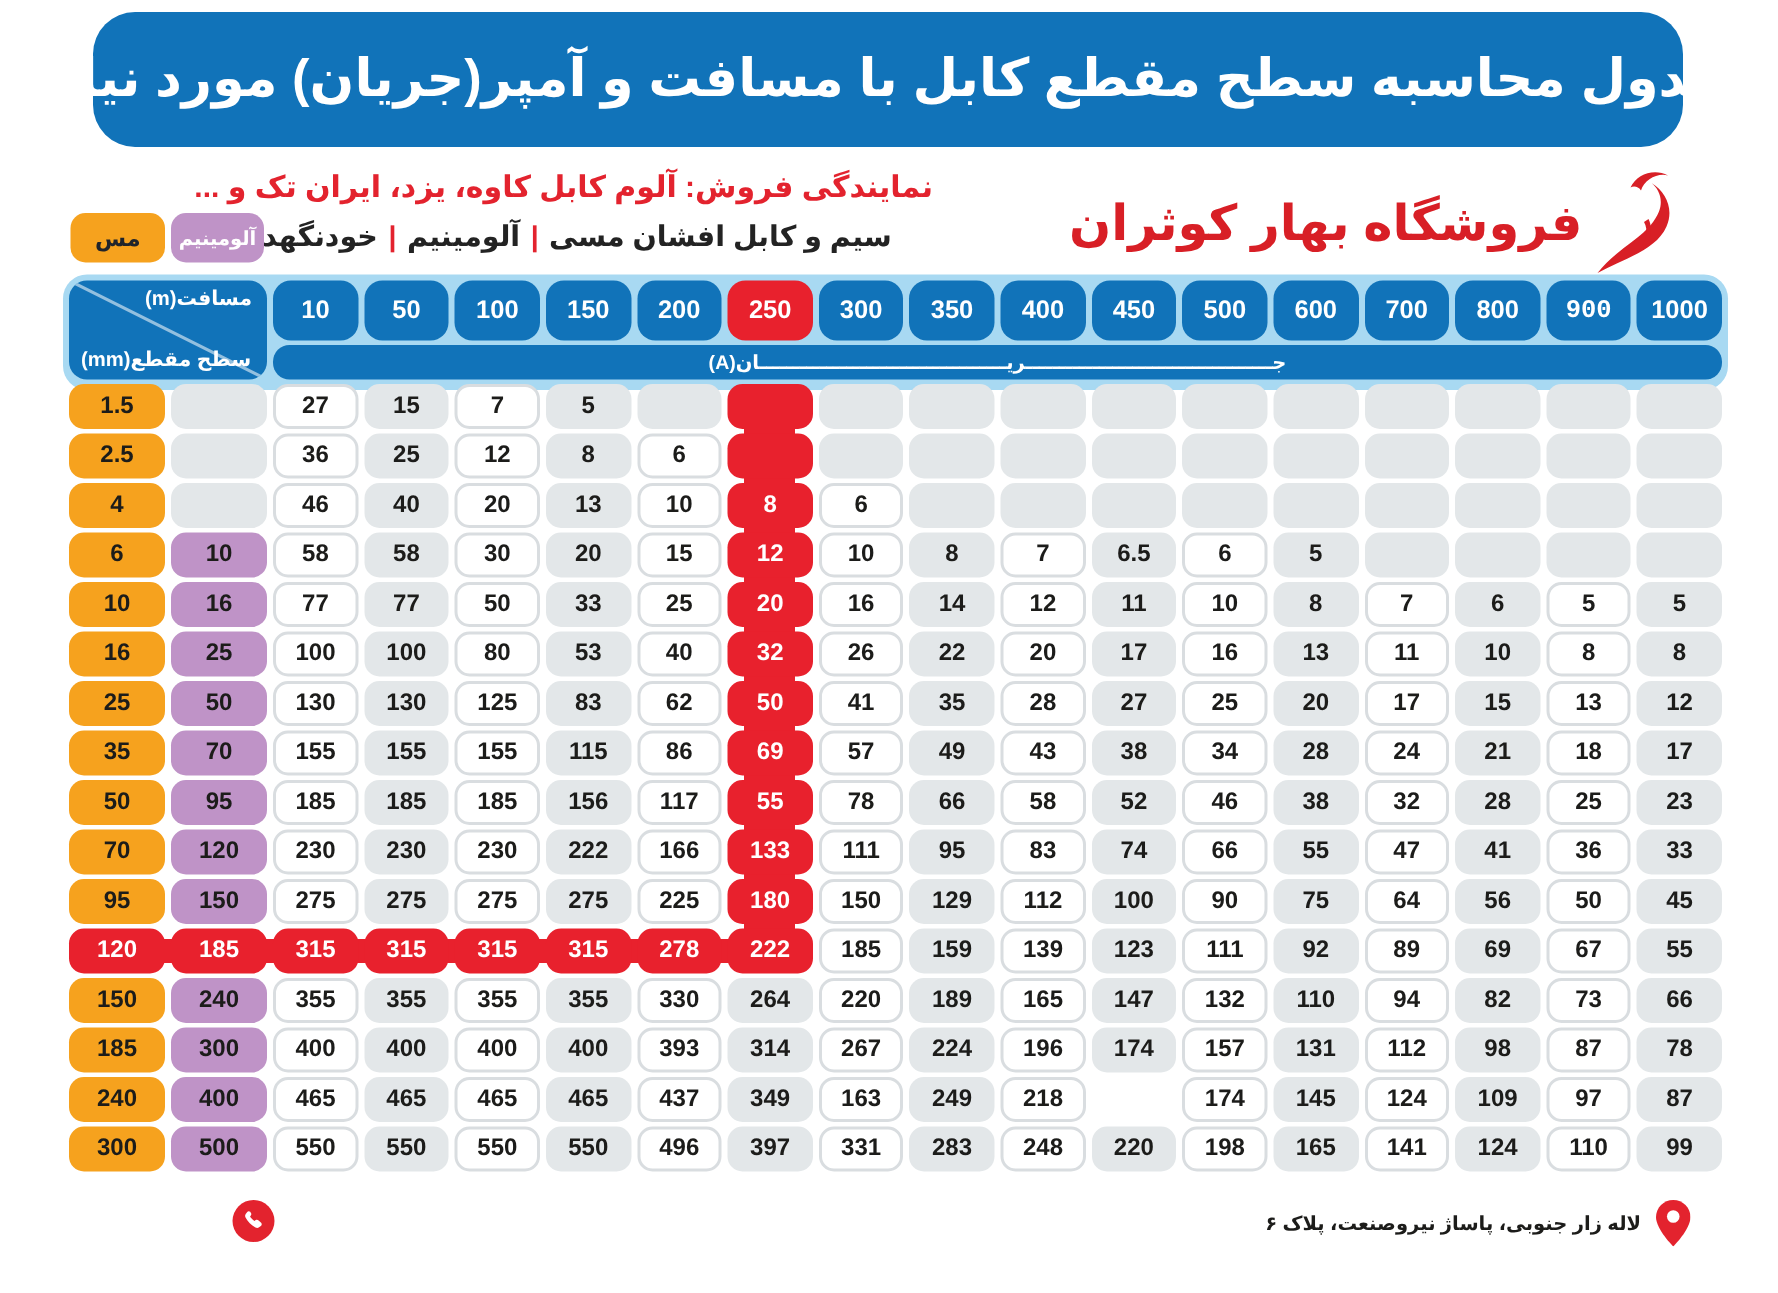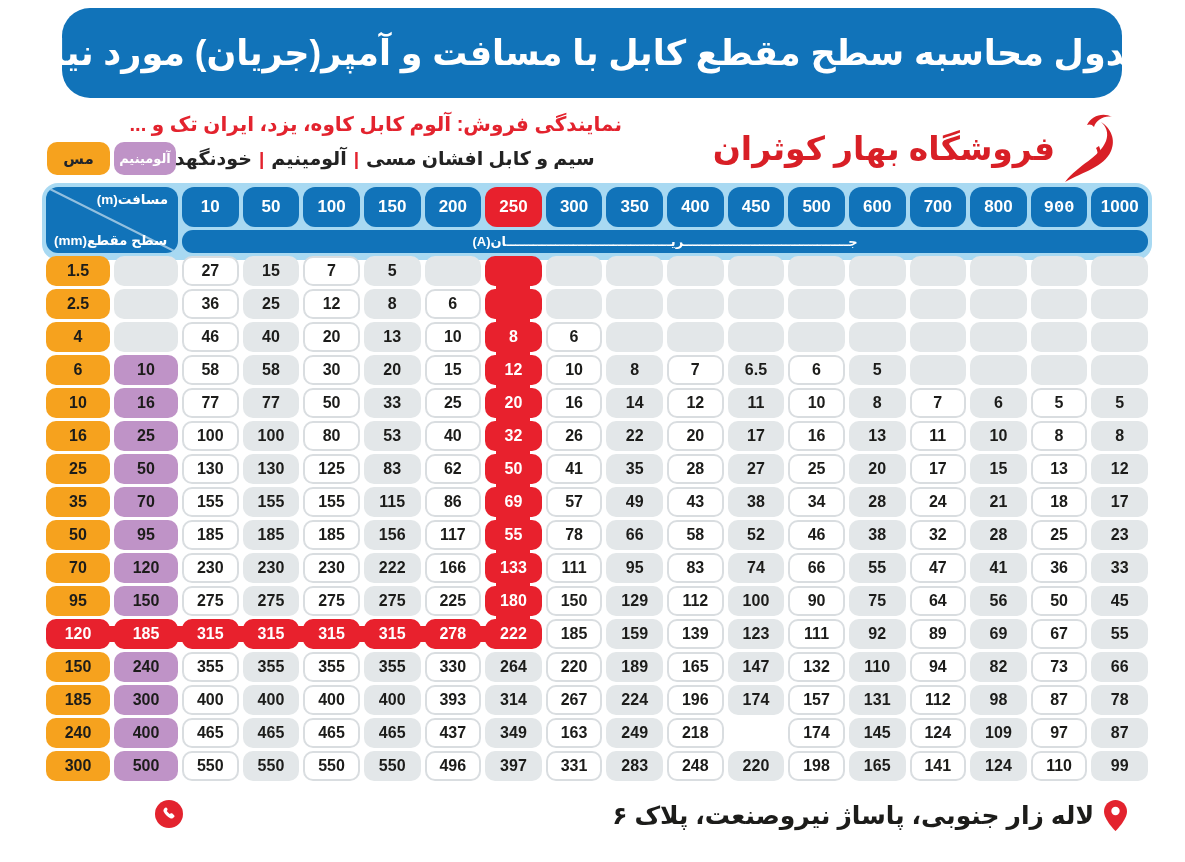--- a/index.html
+++ b/index.html
@@ -58,21 +58,21 @@
   .joinleft::after { content:""; position:absolute; top:22%; bottom:22%; left:-5px; width:10px;
     background:#e8212d; z-index:-1; }
 
   
   .footer { position:absolute; top:800px; left:155px; right:58px; display:flex;
     justify-content:space-between; align-items:flex-start; }
   .contact { display:flex; align-items:center; gap:10px; }
   .contact .txt { font-size:20px; font-weight:bold; direction:rtl; white-space:nowrap; }
   .phones .txt { color:#e3232e; }
   .phones .conj { color:#232323; padding:0 4px; }
-  .address .txt { color:#1c1c1a; font-size:25px; }
+  .address .txt { color:#1c1c1a; font-size:13px; }
   .phone-badge { width:28px; height:28px; border-radius:50%; background:#e3232e; display:flex;
     align-items:center; justify-content:center; }
 </style>
 </head>
 <body>
 
 <div class="banner">
   <h1>جدول محاسبه سطح مقطع کابل با مسافت و آمپر(جریان) مورد نیاز</h1>
 </div>
 

